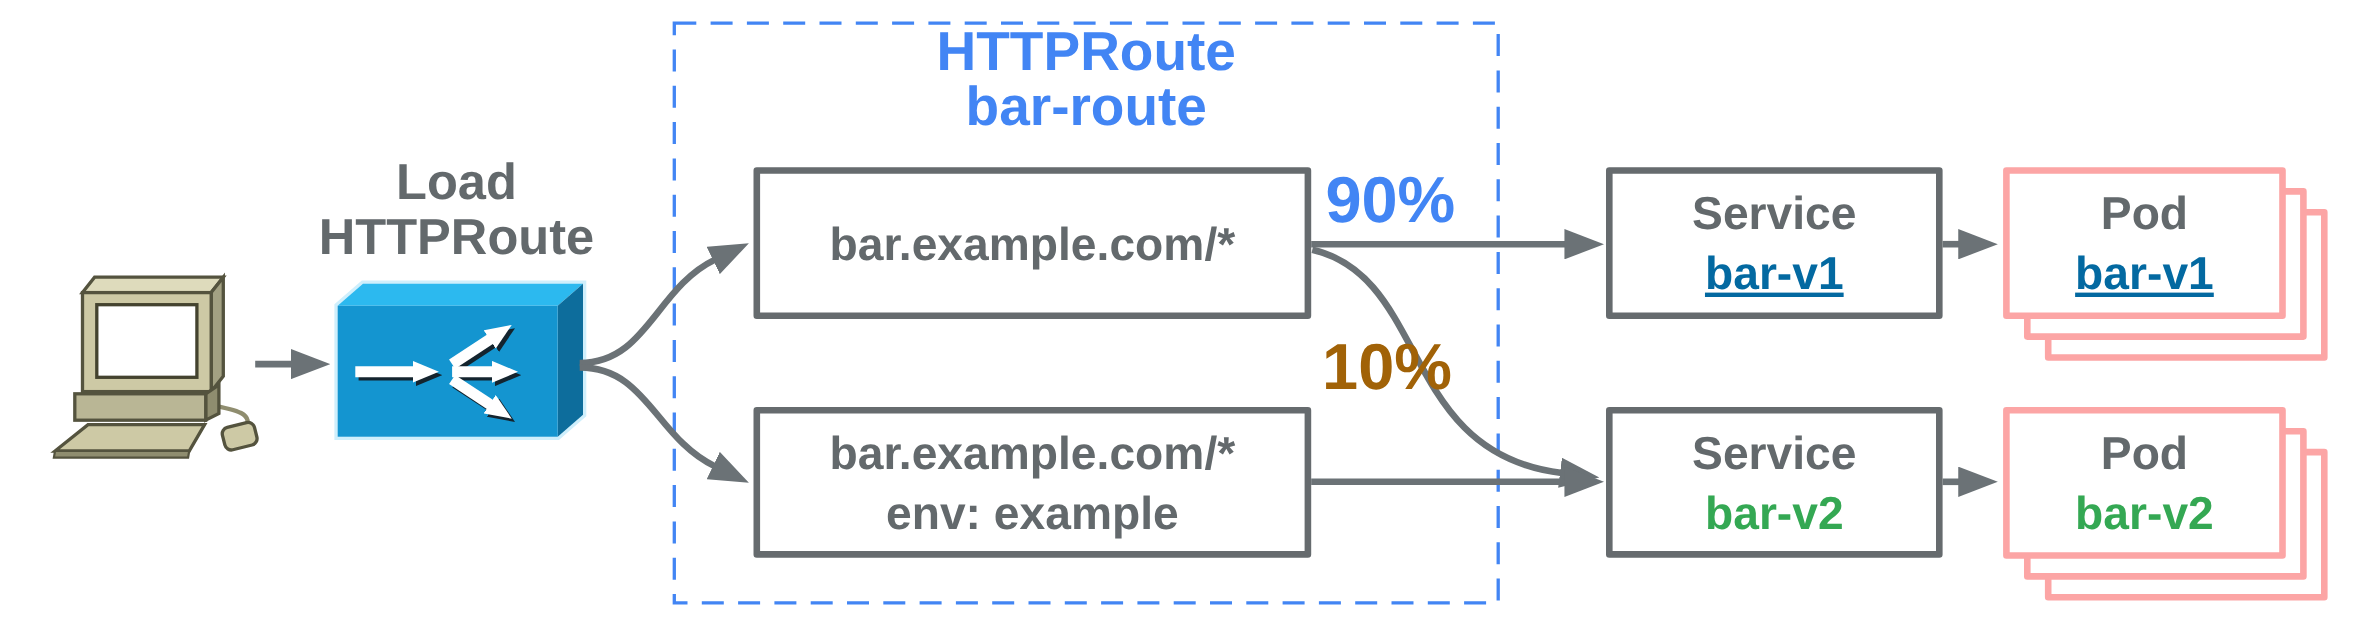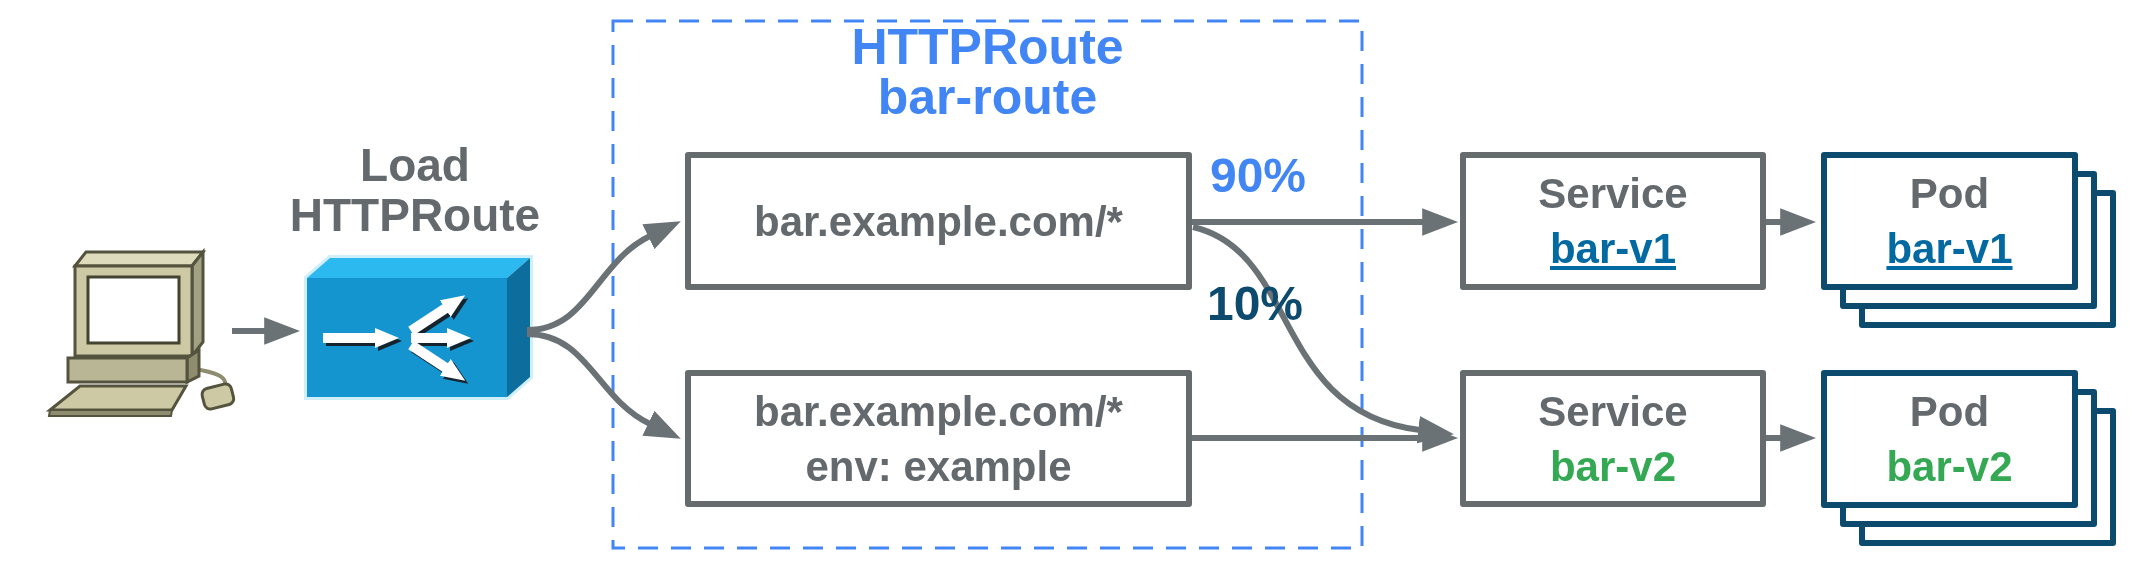--- a/index.html
+++ b/index.html
@@ -13,30 +13,30 @@
        box-sizing:border-box;display:flex;flex-direction:column;align-items:center;
        justify-content:center;font-weight:700;font-size:42px;line-height:55px;color:#63696c;
        text-align:center;}
   .match1{left:685px;top:152px;width:507px;height:138px;}
   .match2{left:685px;top:370px;width:507px;height:137px;}
   .svc1{left:1460px;top:152px;width:306px;height:138px;}
   .svc2{left:1460px;top:370px;width:306px;height:137px;}
   .pod-stack{position:absolute;width:296px;height:177px;}
   .pod-stack.p1{left:1821px;top:152px;}
   .pod-stack.p2{left:1821px;top:370px;}
-  .pod-card{position:absolute;width:257px;height:138px;background:#fff;border:6px solid #0c4a6e;
+  .pod-card{position:absolute;width:257px;height:138px;background:#fff;border:6px solid #fca5a5;
             border-radius:3px;box-sizing:border-box;display:flex;flex-direction:column;
             align-items:center;justify-content:center;font-weight:700;font-size:42px;
             line-height:55px;color:#63696c;}
   .ghost3{left:38px;top:38px;}
   .ghost2{left:19px;top:19px;}
   .main-card{left:0;top:0;}
-  .pct{position:absolute;width:130px;font-weight:700;font-size:48px;text-align:center;}
+  .pct{position:absolute;width:130px;font-weight:700;font-size:59px;text-align:right;}
   .pct90{left:1193px;top:148px;color:#4285f4;}
-  .pct10{left:1190px;top:276px;color:#0c4a6e;}
+  .pct10{left:1190px;top:300px;color:#a16207;}
   .blue{color:#0369a1;text-decoration:underline;}
   .green{color:#34a853;}
 </style>
 </head>
 <body>
 
 <div class="canvas">
 
   <svg class="layer" width="2149" height="573" viewBox="0 0 2149 573">
     <defs>

